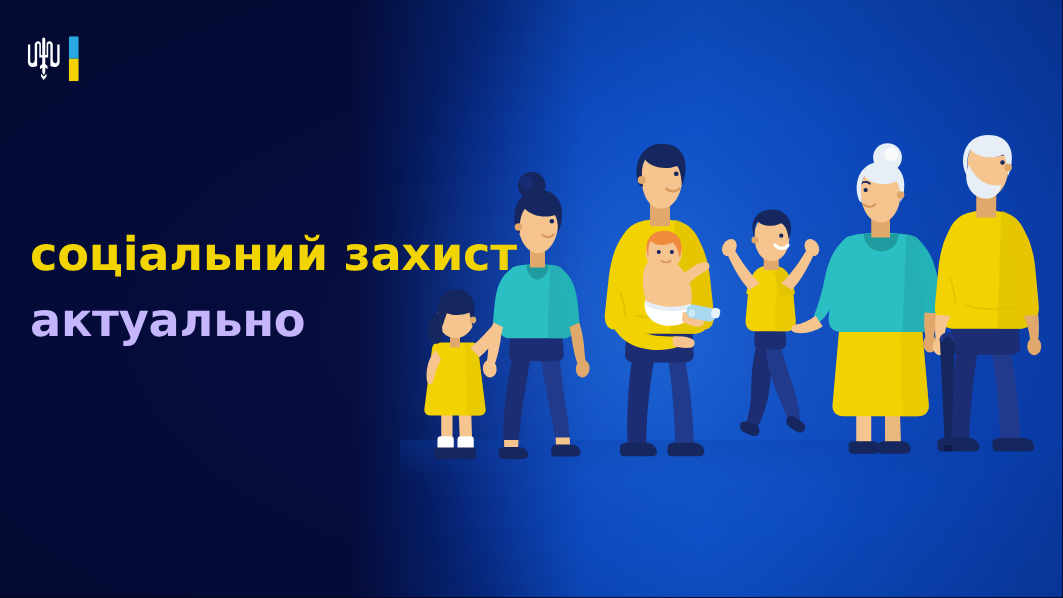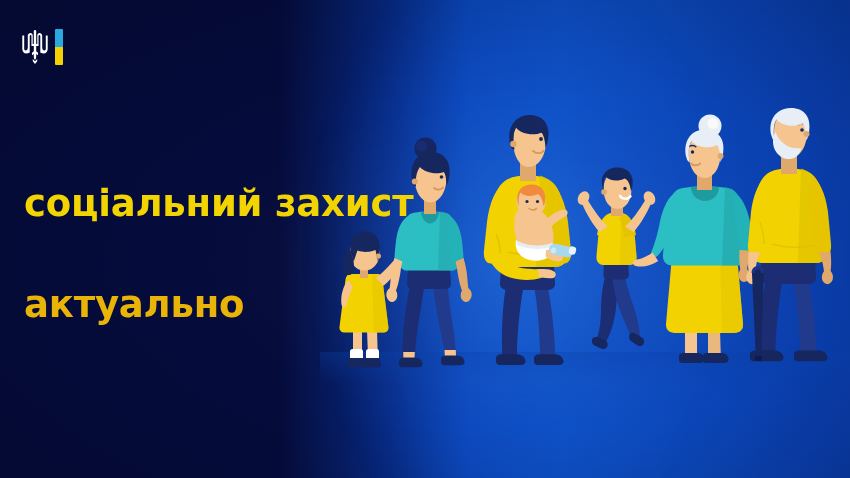--- a/index.html
+++ b/index.html
@@ -84,21 +84,21 @@
   }
   .hl-line {
     font-family: "DejaVu Sans", "Liberation Sans", sans-serif;
     font-weight: 700;
     font-size: 37px;
     letter-spacing: -0.2px;
     line-height: 1.42;
     white-space: nowrap;
   }
   .hl-1 { color: #f2d400; }
-  .hl-2 { color: #eab308; margin-top: 48px; }
+  .hl-2 { color: #c4b5fd; }
 
   
   .illus {
     position: absolute;
     left: 320px;
     top: 84px;
     width: 540px;
     height: 300px;
   }
   .illus svg { display: block; width: 540px; height: 300px; overflow: visible; }

